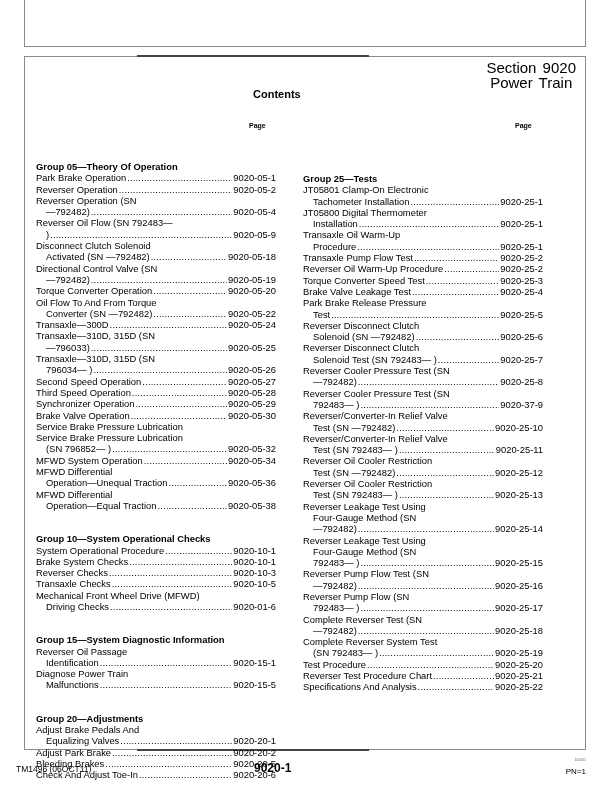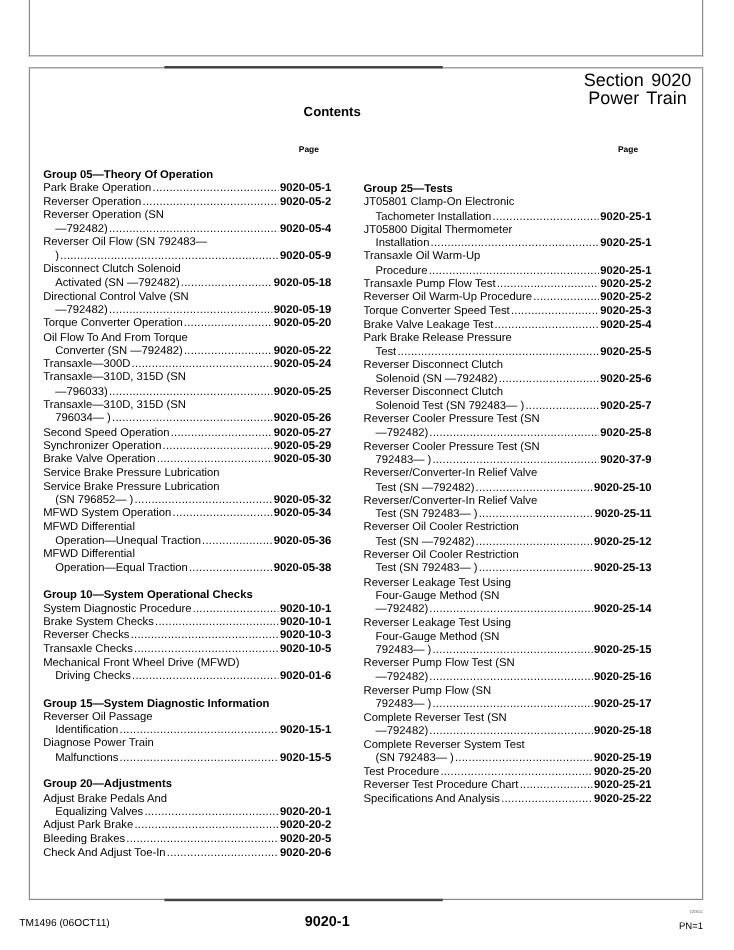--- a/index.html
+++ b/index.html
@@ -31,33 +31,33 @@
     position: absolute; font-weight: bold; font-size: 7px; top: 122px;
   }
   .page-label.left { left: 249px; }
   .page-label.right { left: 515px; }
 
   .col { position: absolute; width: 240px; font-size: 9.4px; line-height: 11.3px; }
   .col.left { left: 36px; top: 139px; }
   .col.right { left: 303px; top: 151px; }
 
   .group { margin-bottom: 11.3px; }
-  .group-title { font-weight: bold; font-size: 9.4px; }
+  .group-title { font-weight: bold; font-size: 9.4px; margin-top: 22px; }
   .entry { display: block; }
   .entry-line { display: flex; align-items: baseline; white-space: nowrap; overflow: hidden; }
   .entry-line.indent { padding-left: 10px; }
   .entry-text { flex: 0 0 auto; }
   .leader {
     flex: 1 1 auto; overflow: hidden; white-space: nowrap; margin: 0 1px;
   }
   .leader::after {
     content: "............................................................................................................................................";
     letter-spacing: 0.2px;
   }
-  .entry-page { flex: 0 0 auto; text-align: right; font-weight: bold; }
+  .entry-page { flex: 0 0 auto; text-align: right; }
 
   .footer-left { position: absolute; left: 16px; top: 764px; font-size: 8.5px; }
   .footer-center { position: absolute; left: 254px; top: 761px; font-size: 12px; font-weight: bold; }
   .footer-code { position: absolute; right: 26px; top: 758px; font-size: 3.5px; color: #666; }
   .footer-pn { position: absolute; right: 26px; top: 767px; font-size: 8px; }
 </style>
 </head>
 <body>
 
 <div class="top-frame"></div>
@@ -177,20 +177,27 @@
       </div>
       <div class="entry">
         <div class="entry-line">
           <span class="entry-text">Second Speed Operation</span>
           <span class="leader"></span>
           <span class="entry-page">9020-05-27</span>
         </div>
       </div>
       <div class="entry">
         <div class="entry-line">
+          <span class="entry-text">Third Speed Operation</span>
+          <span class="leader"></span>
+          <span class="entry-page">9020-05-28</span>
+        </div>
+      </div>
+      <div class="entry">
+        <div class="entry-line">
           <span class="entry-text">Synchronizer Operation</span>
           <span class="leader"></span>
           <span class="entry-page">9020-05-29</span>
         </div>
       </div>
       <div class="entry">
         <div class="entry-line">
           <span class="entry-text">Brake Valve Operation</span>
           <span class="leader"></span>
           <span class="entry-page">9020-05-30</span>
@@ -236,21 +243,21 @@
           <span class="entry-text">Operation—Equal Traction</span>
           <span class="leader"></span>
           <span class="entry-page">9020-05-38</span>
         </div>
       </div>
     </div>
     <div class="group">
       <div class="group-title">Group 10—System Operational Checks</div>
       <div class="entry">
         <div class="entry-line">
-          <span class="entry-text">System Diagnostic Procedure</span>
+          <span class="entry-text">System Operational Procedure</span>
           <span class="leader"></span>
           <span class="entry-page">9020-10-1</span>
         </div>
       </div>
       <div class="entry">
         <div class="entry-line">
           <span class="entry-text">Brake System Checks</span>
           <span class="leader"></span>
           <span class="entry-page">9020-10-1</span>
         </div>

